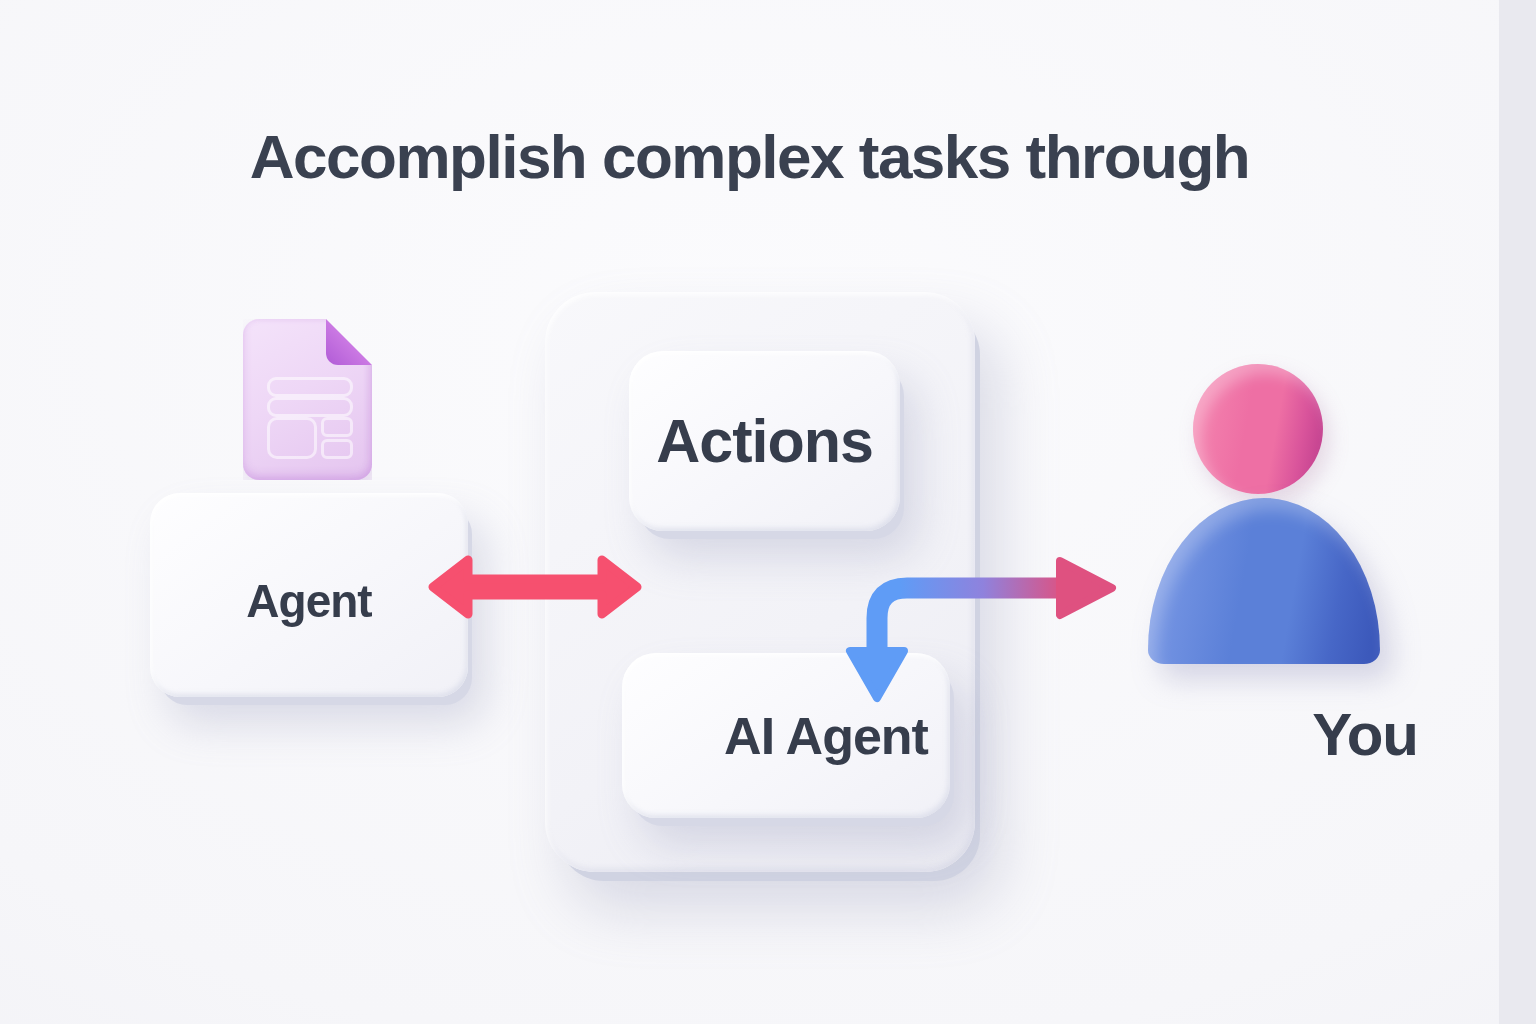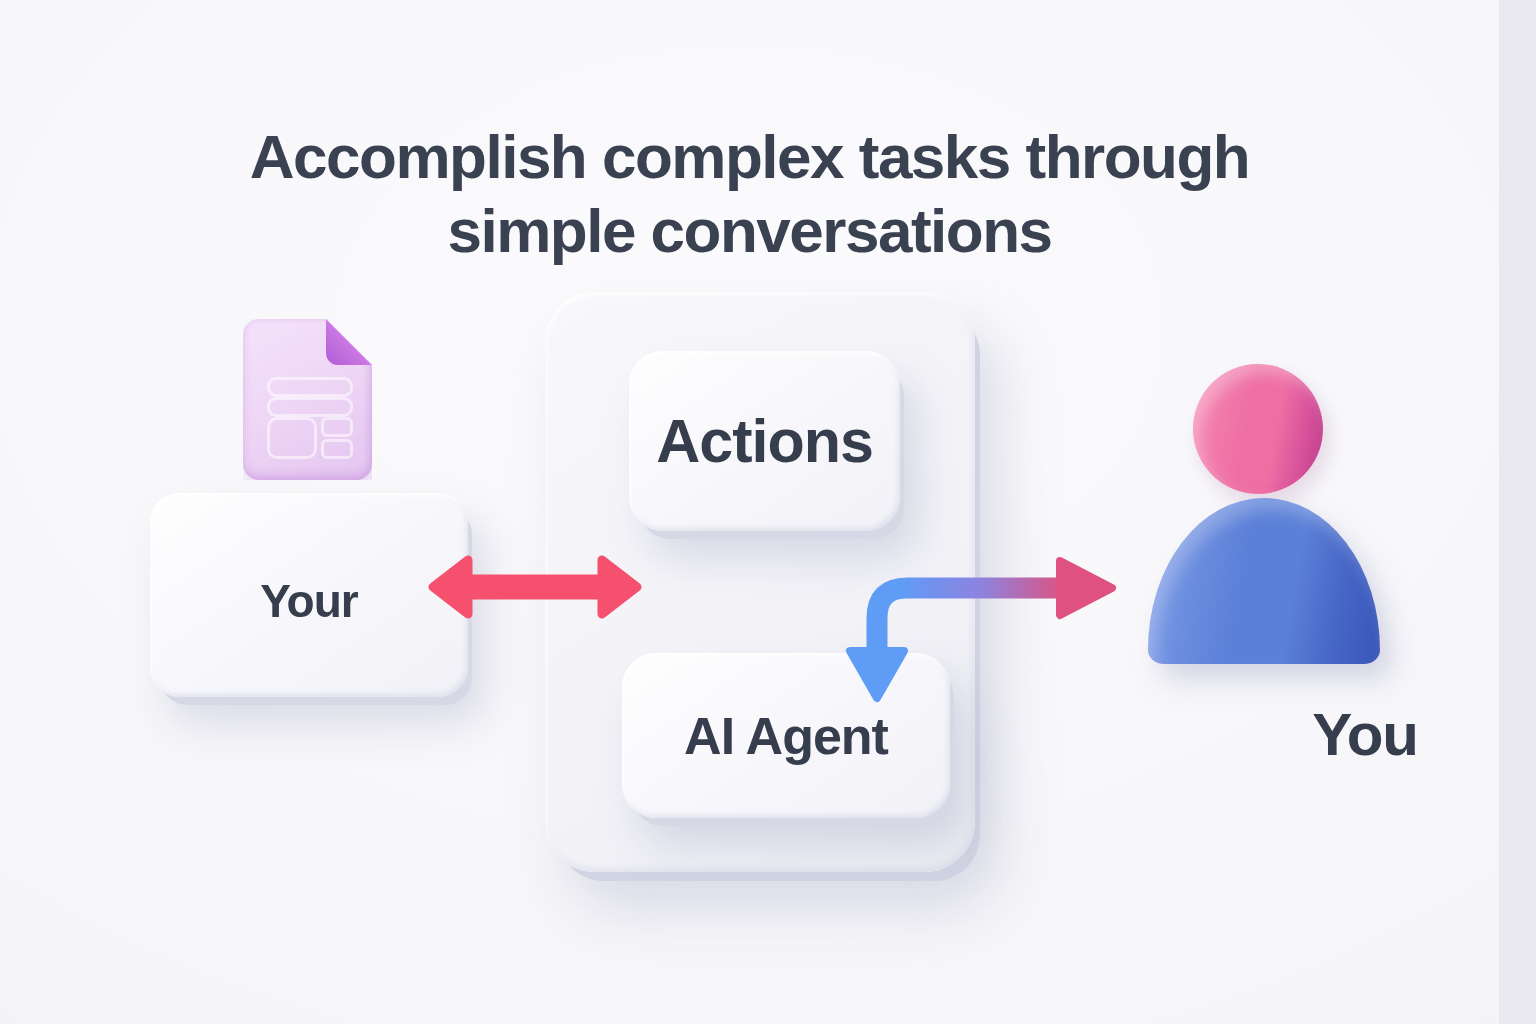--- a/index.html
+++ b/index.html
@@ -35,21 +35,21 @@
   }
   .node-apps   {left:150px;top:493px;width:318px;height:204px;border-radius:30px;}
   .node-actions{left:629px;top:351px;width:271px;height:180px;border-radius:34px;}
   .node-agent  {left:622px;top:653px;width:328px;height:165px;border-radius:34px;}
   .node-label{
     display:flex;align-items:center;justify-content:center;width:100%;height:100%;
     color:var(--node-text,#363d4c);font-weight:700;text-align:center;letter-spacing:-1px;
   }
   .node-apps .node-label{font-size:46px;line-height:54px;padding-top:6px;}
   .node-actions .node-label{font-size:61px;}
-  .node-agent .node-label{font-size:52px;}
+  .node-agent .node-label{font-size:52px;margin-left:40px;}
   .node-label span{display:block;}
   
   .doc{
     position:absolute;left:243px;top:319px;width:129px;height:161px;border-radius:16px;
     background:linear-gradient(150deg,#f4e3fa 0%,var(--doc-body,#eed7f6) 45%,#e4c4ef 100%);
     clip-path:polygon(0 0, calc(100% - 46px) 0, 100% 46px, 100% 100%, 0 100%);
     box-shadow:inset 0 -5px 9px rgba(186,122,214,.32), inset -3px 0 6px rgba(186,122,214,.18);
     filter:drop-shadow(6px 12px 14px rgba(176,130,205,.32));
   }
   .doc-fold{
@@ -83,36 +83,35 @@
   
   .arrows{position:absolute;left:0;top:0;pointer-events:none;}
 </style>
 </head>
 <body>
 
 <div class="stage">
 
   <h1 class="title">
     <span>Accomplish complex tasks through</span>
-    <span>simple conversations</span>
   </h1>
 
   <div class="doc">
     <div class="doc-fold"></div>
     <div class="doc-line dl1"></div>
     <div class="doc-line dl2"></div>
     <div class="doc-line dcl"></div>
     <div class="doc-line dr1"></div>
     <div class="doc-line dr2"></div>
   </div>
 
   <div class="slab node-apps">
     <div class="node-label">
       <div>
-        <span>Your</span>
+        <span>Agent</span>
       </div>
     </div>
   </div>
 
   <div class="slab panel"></div>
 
   <div class="slab node-actions">
     <div class="node-label">Actions</div>
   </div>
 

